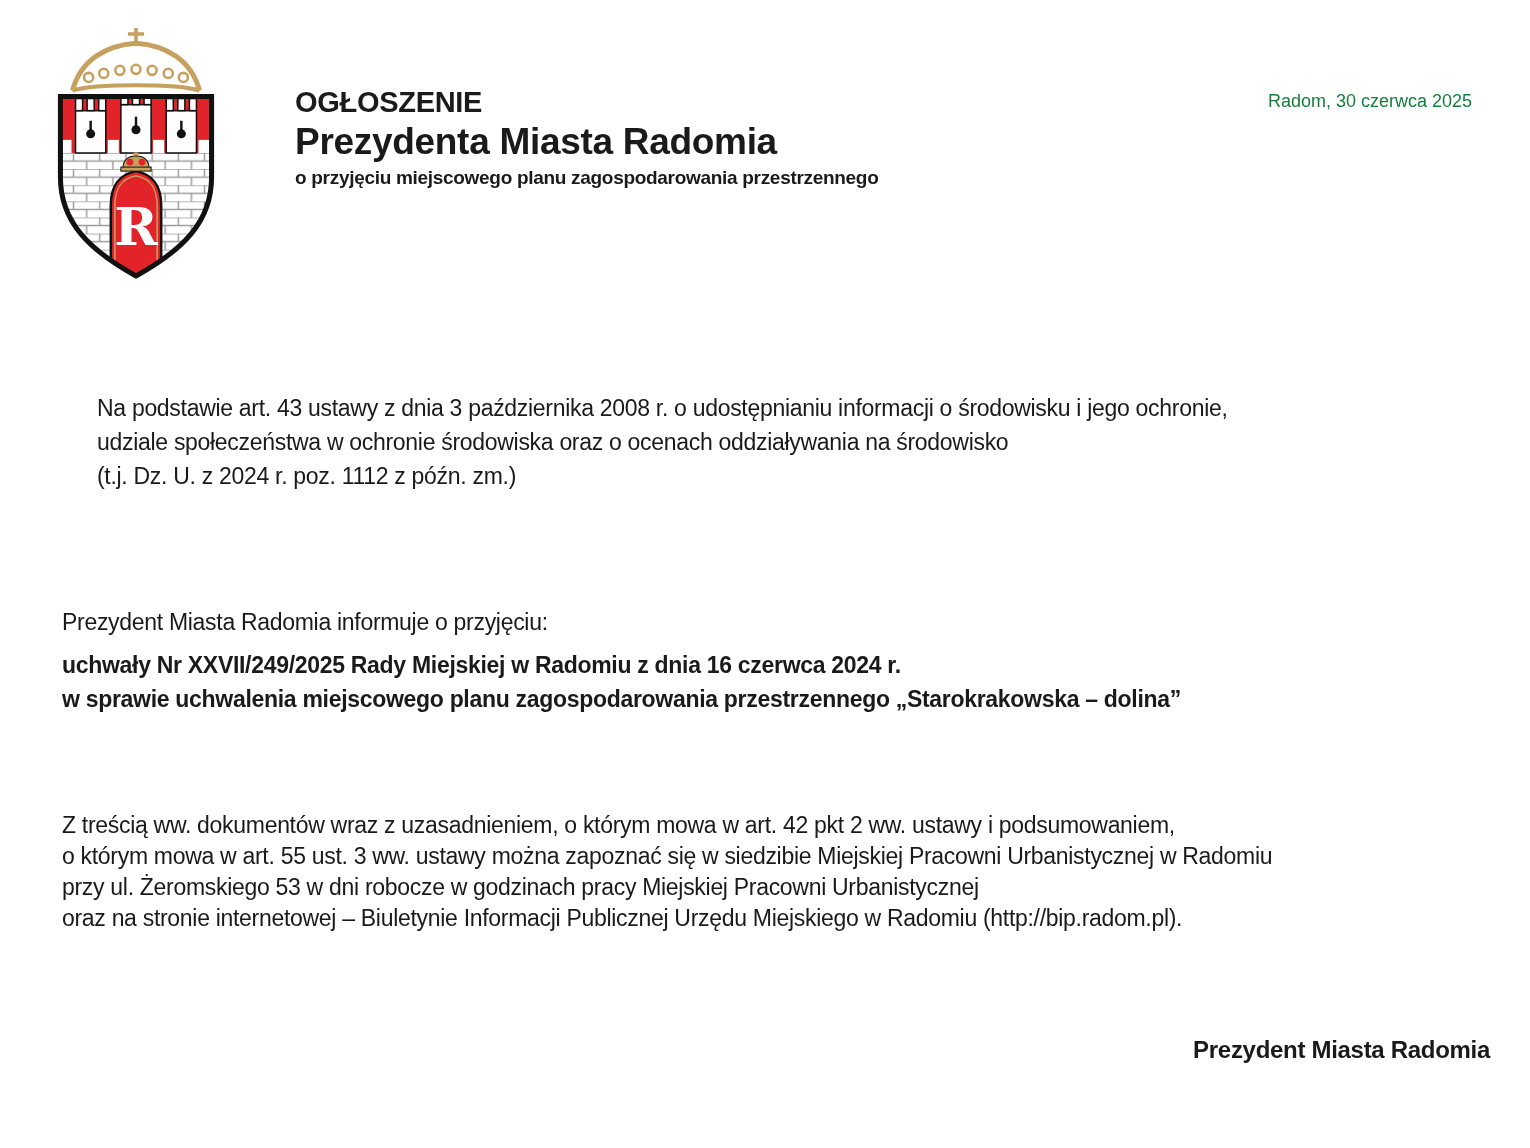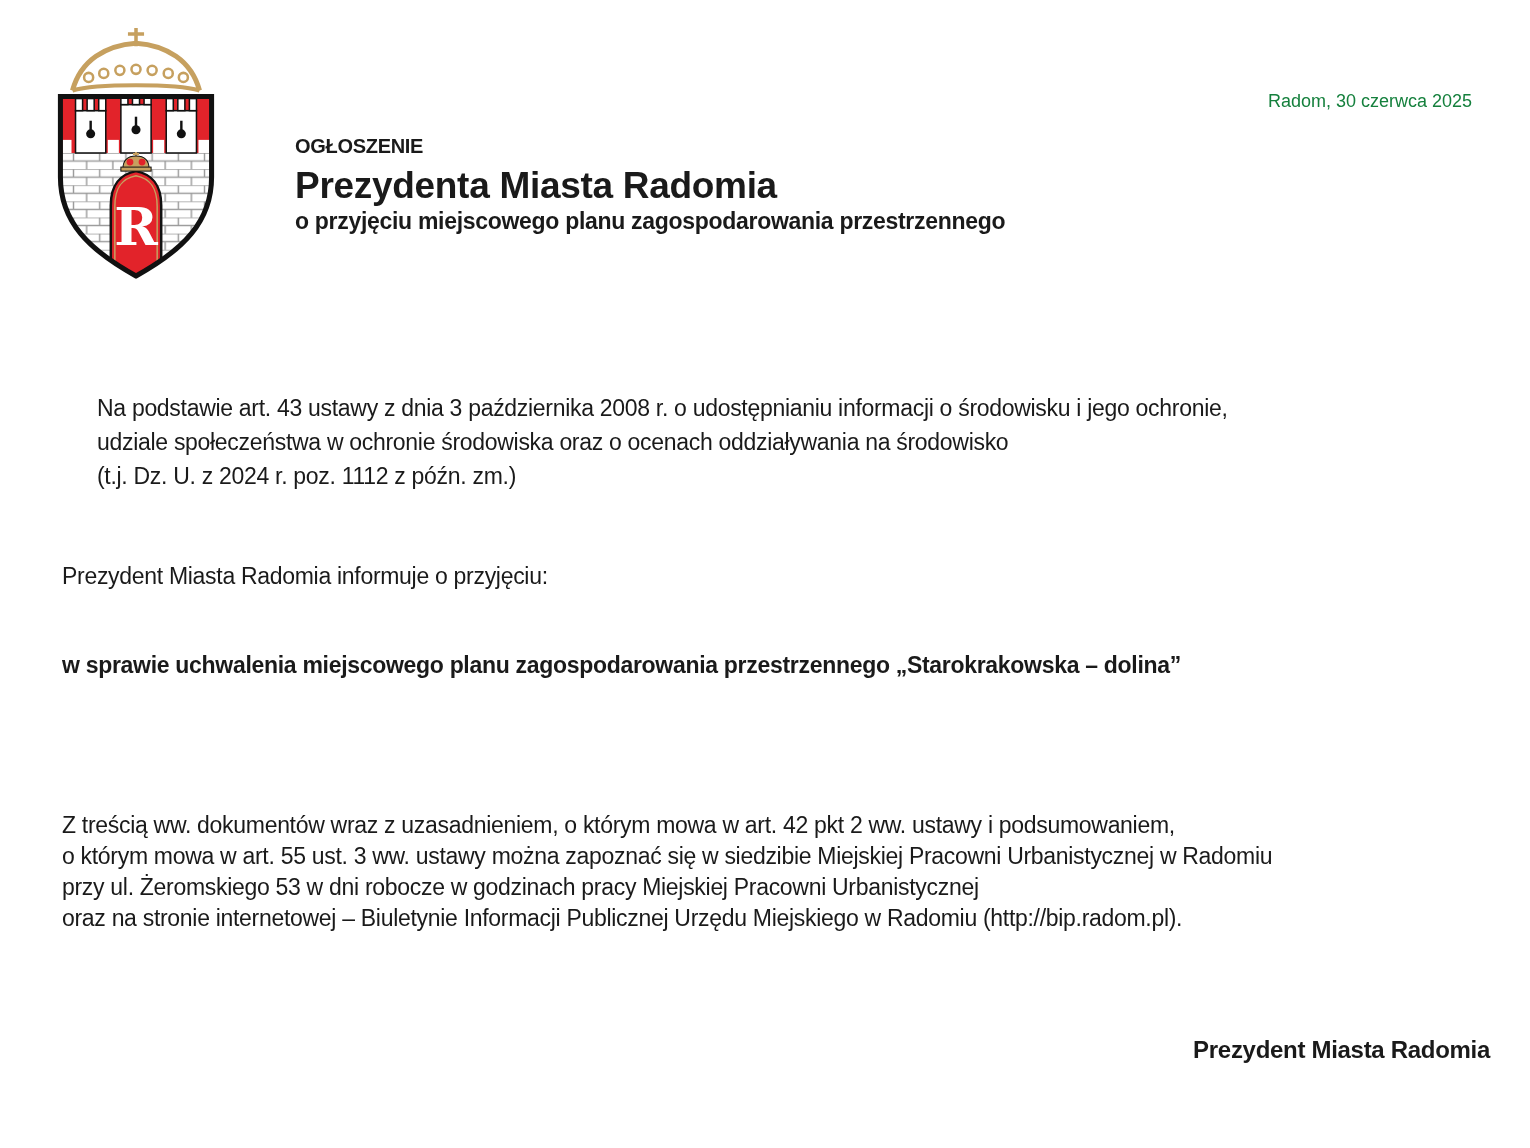--- a/index.html
+++ b/index.html
@@ -12,32 +12,32 @@
     color: #1a1a1a;
     overflow: hidden;
   }
   .abs { position: absolute; }
 
   
   .crest { left: 50px; top: 24px; width: 172px; height: 262px; }
 
   
   .header-block { left: 295px; top: 82px; letter-spacing: -0.3px; }
-  .h-title    { font-size: 20px; font-weight: bold; line-height: 40px; margin-top: 44px; }
+  .h-title    { font-size: 29px; font-weight: bold; line-height: 40px; }
   .h-author   { font-size: 37px; font-weight: bold; line-height: 40px; }
-  .h-subject  { font-size: 23px; font-weight: bold; line-height: 31px; text-align: center; }
+  .h-subject  { font-size: 19px; font-weight: bold; line-height: 31px; text-align: center; }
 
   
   .date-line { top: 91px; right: 58px; font-size: 18px; color: #15803d; }
 
   
   .para { left: 62px; letter-spacing: -0.3px; font-size: 23px; }
   .para div { white-space: nowrap; }
   .p-legal   { top: 391px; line-height: 34px; margin-left: 35px; }
-  .p-intro   { top: 560px; line-height: 33px; }
+  .p-intro   { top: 606px; line-height: 33px; }
   .p-resolution { top: 648px; line-height: 34px; font-weight: bold; }
   .p-avail   { top: 810px; line-height: 31px; }
 
   .signature {
     top: 1036px; right: 40px;
     font-size: 24px; font-weight: bold; letter-spacing: -0.3px; margin-left: 28px;
   }
 </style>
 </head>
 <body>
@@ -134,20 +134,21 @@
 
 <div class="abs para p-legal">
   <div>Na podstawie art. 43 ustawy z dnia 3 października 2008 r. o udostępnianiu informacji o środowisku i jego ochronie,</div>
   <div>udziale społeczeństwa w ochronie środowiska oraz o ocenach oddziaływania na środowisko</div>
   <div>(t.j. Dz. U. z 2024 r. poz. 1112 z późn. zm.)</div>
 </div>
 
 <div class="abs para p-intro">Prezydent Miasta Radomia informuje o przyjęciu:</div>
 
 <div class="abs para p-resolution">
+  <div>uchwały Nr XXVII/249/2025 Rady Miejskiej w Radomiu z dnia 16 czerwca 2024 r.</div>
   <div>w sprawie uchwalenia miejscowego planu zagospodarowania przestrzennego „Starokrakowska – dolina”</div>
 </div>
 
 <div class="abs para p-avail">
   <div>Z treścią ww. dokumentów wraz z uzasadnieniem, o którym mowa w art. 42 pkt 2 ww. ustawy i podsumowaniem,</div>
   <div>o którym mowa w art. 55 ust. 3 ww. ustawy można zapoznać się w siedzibie Miejskiej Pracowni Urbanistycznej w Radomiu</div>
   <div>przy ul. Żeromskiego 53 w dni robocze w godzinach pracy Miejskiej Pracowni Urbanistycznej</div>
   <div>oraz na stronie internetowej – Biuletynie Informacji Publicznej Urzędu Miejskiego w Radomiu (http://bip.radom.pl).</div>
 </div>
 

